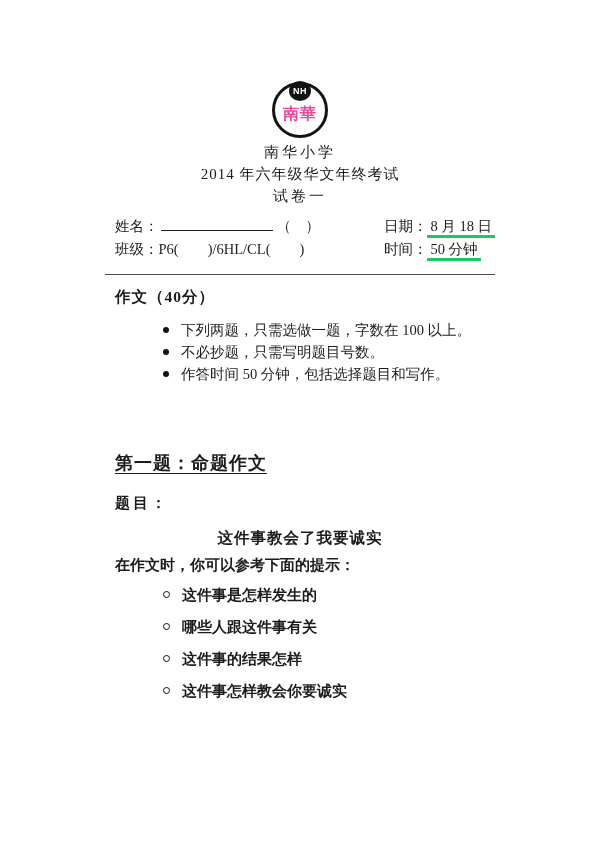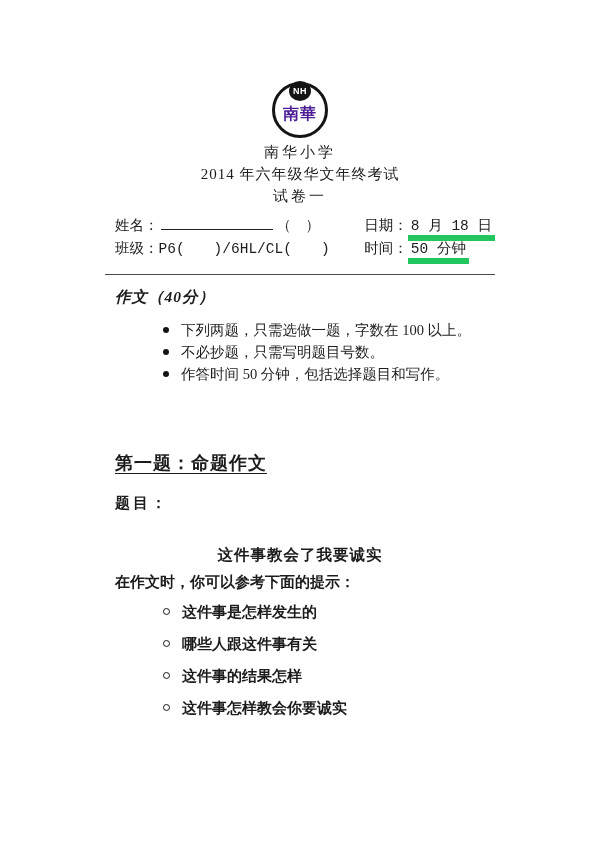--- a/index.html
+++ b/index.html
@@ -27,50 +27,49 @@
     width: 22px; height: 20px;
     background: #141414; border-radius: 50%;
     color: #ffffff; font-size: 9px; font-weight: bold;
     display: flex; align-items: center; justify-content: center;
     font-family: "Liberation Sans", sans-serif;
     letter-spacing: 0.5px;
   }
   .logo-cn {
     position: absolute; top: 19px; left: 0; right: 0;
     text-align: center; font-weight: bold; font-size: 16px;
-    letter-spacing: 1px; color: #4c1d95;
+    letter-spacing: 1px; color: #ec4899;
   }
   
   .school      { text-align: center; font-size: 15px; line-height: 21px; margin-top: 4px; letter-spacing: 3px; }
   .exam-title  { text-align: center; font-size: 15px; line-height: 21px; margin-top: 1px; letter-spacing: 1px; }
   .paper-name  { text-align: center; font-size: 15px; line-height: 21px; margin-top: 1px; letter-spacing: 3px; }
   
   .info-row {
     display: flex; justify-content: space-between;
     margin: 8px 58px 0 68px;
     font-size: 14.5px;
   }
-  .info-line { line-height: 23px; white-space: nowrap; font-family: Liberation Mono, monospace; }
+  .info-line { line-height: 23px; white-space: nowrap; }
   .blank-line {
     display: inline-block; width: 112px; height: 15px;
     border-bottom: 1px solid #222; vertical-align: baseline;
     margin: 0 4px 0 2px;
   }
-  .uline { border-bottom: 6px solid #22c55e; padding: 0 3px 1px 3px; }
+  .uline { border-bottom: 3px solid #22c55e; padding: 0 3px 1px 3px; }
   
   .divider {
     border: none; border-top: 1.6px solid #4a4a4a;
     margin: 13px 58px 0 58px;
   }
   
   .section-title {
     margin: 12px 0 0 68px;
     font-size: 15.5px; font-weight: bold; letter-spacing: 1px;
     line-height: 20px;
-    font-style: italic;
   }
   ul.instructions {
     margin: 12px 0 0 116px;
     list-style: none;
     font-size: 14.5px;
   }
   ul.instructions li { line-height: 22px; position: relative; padding-left: 18px; }
   ul.instructions li::before {
     content: ""; position: absolute; left: 0; top: 8px;
     width: 6px; height: 6px; border-radius: 50%; background: #141414;
@@ -82,21 +81,21 @@
     text-decoration: underline;
     text-underline-offset: 4px;
     letter-spacing: 1px;
   }
   .topic-label {
     margin: 20px 0 15px 68px;
     font-size: 15px; font-weight: bold; line-height: 20px;
     letter-spacing: 3px;
   }
   .comp-title {
-    text-align: center; margin-top: 32px;
+    text-align: center; margin-top: 15px;
     font-size: 15.5px; font-weight: bold; line-height: 20px;
     letter-spacing: 1px;
   }
   .hint-intro {
     margin: 7px 0 0 68px;
     font-size: 15px; font-weight: bold; line-height: 20px;
   }
   ul.hints {
     margin: 10px 16px 0 116px;
     list-style: none;

